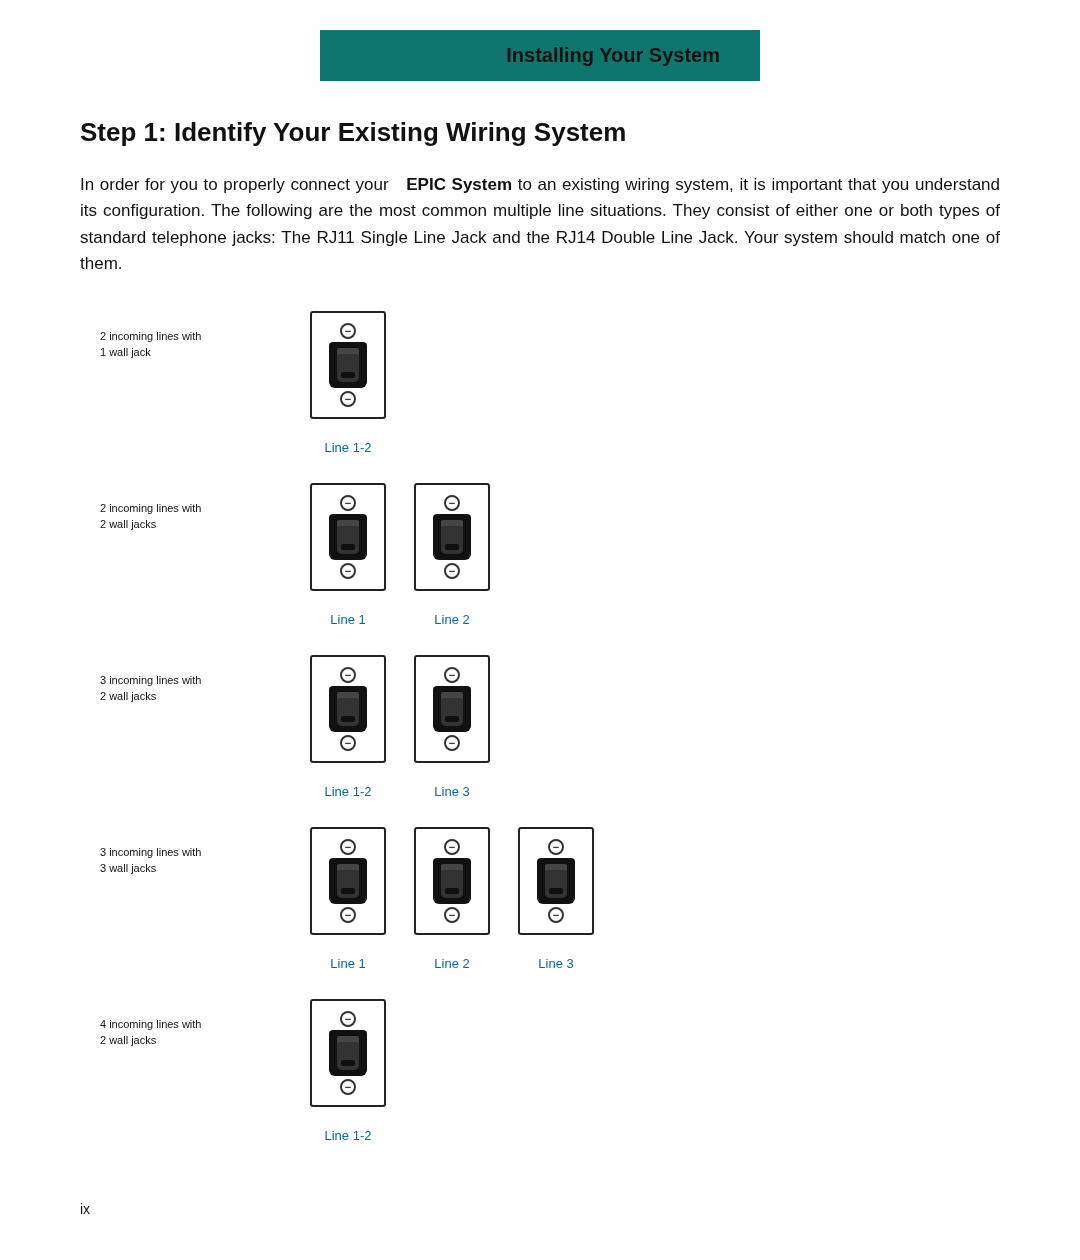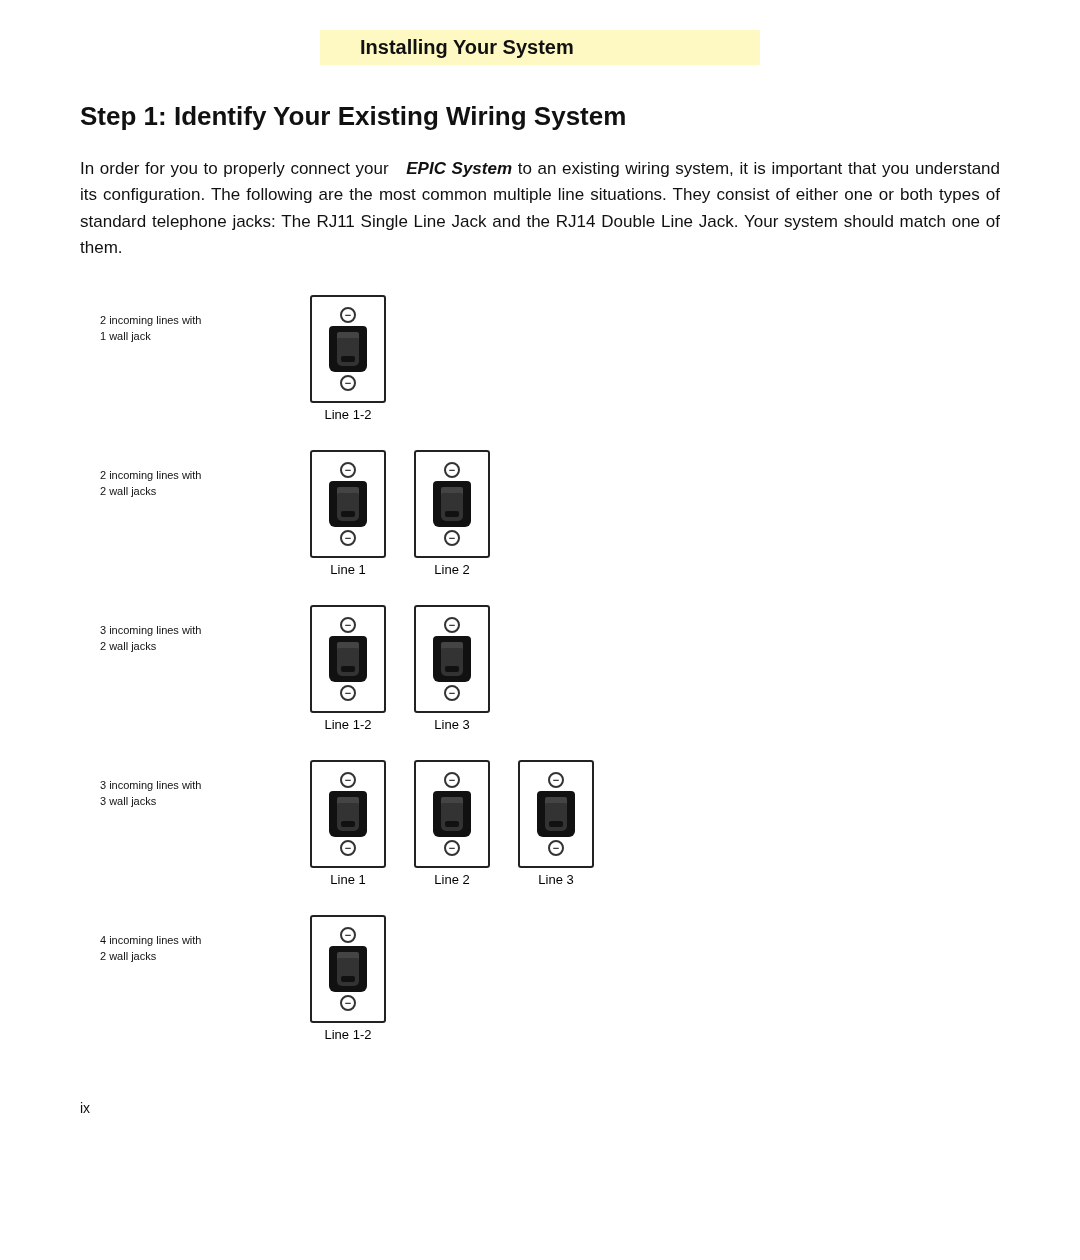--- a/index.html
+++ b/index.html
@@ -7,23 +7,23 @@
       width: 1080px;
       min-height: 1260px;
       background: #ffffff;
       font-family: Arial, Helvetica, sans-serif;
       font-size: 17px;
       color: #111;
       padding: 0 80px 60px 80px;
     }
 
     .title-box {
-      background: #fef9c3;
-      text-align: left;
-      padding: 6px 40px;
+      background: #0f766e;
+      text-align: right;
+      padding: 14px 40px;
       margin: 30px auto 36px auto;
       width: 440px;
       font-weight: bold;
       font-size: 20px;
     }
 
     .step-heading {
       font-size: 26px;
       font-weight: bold;
       margin-bottom: 24px;
@@ -31,21 +31,20 @@
 
     .intro-text {
       font-size: 17px;
       line-height: 1.55;
       margin-bottom: 34px;
       text-align: justify;
     }
 
     .intro-text .bold-italic {
       font-weight: bold;
-      font-style: italic;
       margin-left: 12px;
     }
 
     .wiring-section {
       display: flex;
       flex-direction: column;
       gap: 0px;
       margin-left: 20px;
     }
 
@@ -144,22 +143,22 @@
       left: 50%;
       transform: translateX(-50%);
       width: 14px;
       height: 6px;
       background: #111;
       border-radius: 2px;
     }
 
     .jack-label {
       font-size: 13px;
-      color: #000000;
-      margin-top: 4px;
+      color: #0369a1;
+      margin-top: 21px;
       text-align: left;
     }
 
     .page-num {
       margin-top: 30px;
       font-size: 14px;
     }
   </style>
 </head>
 <body>

